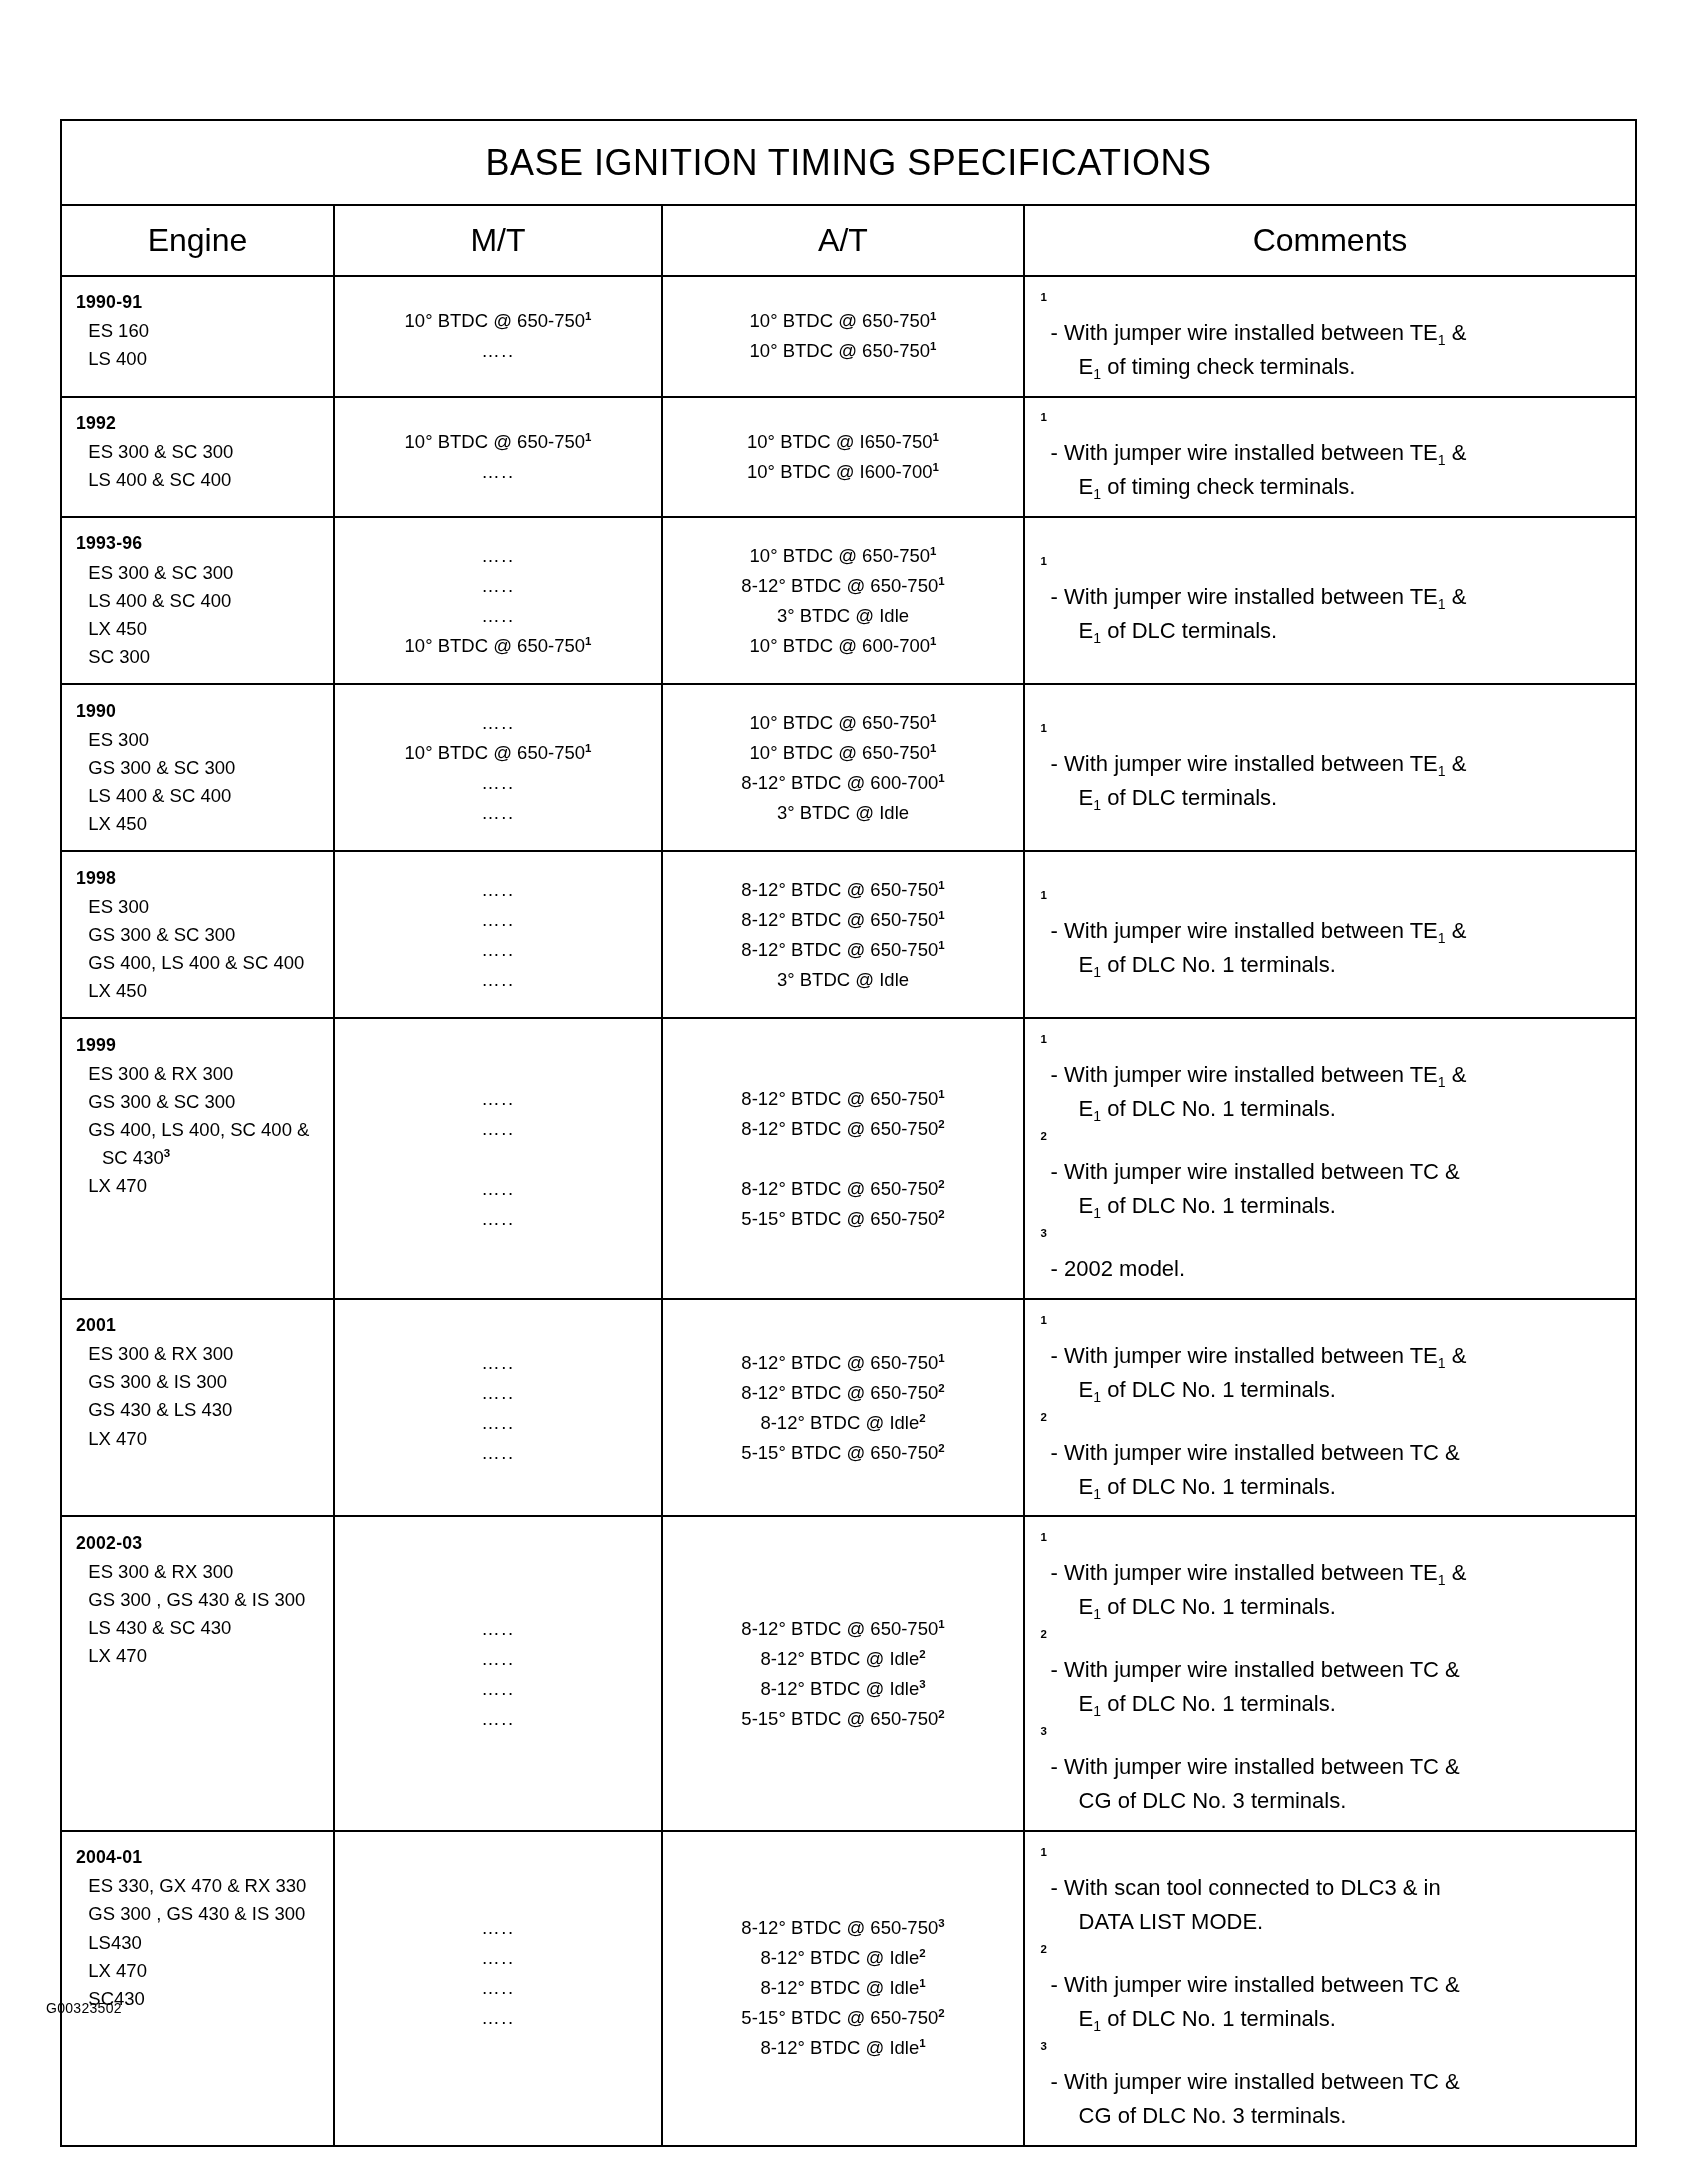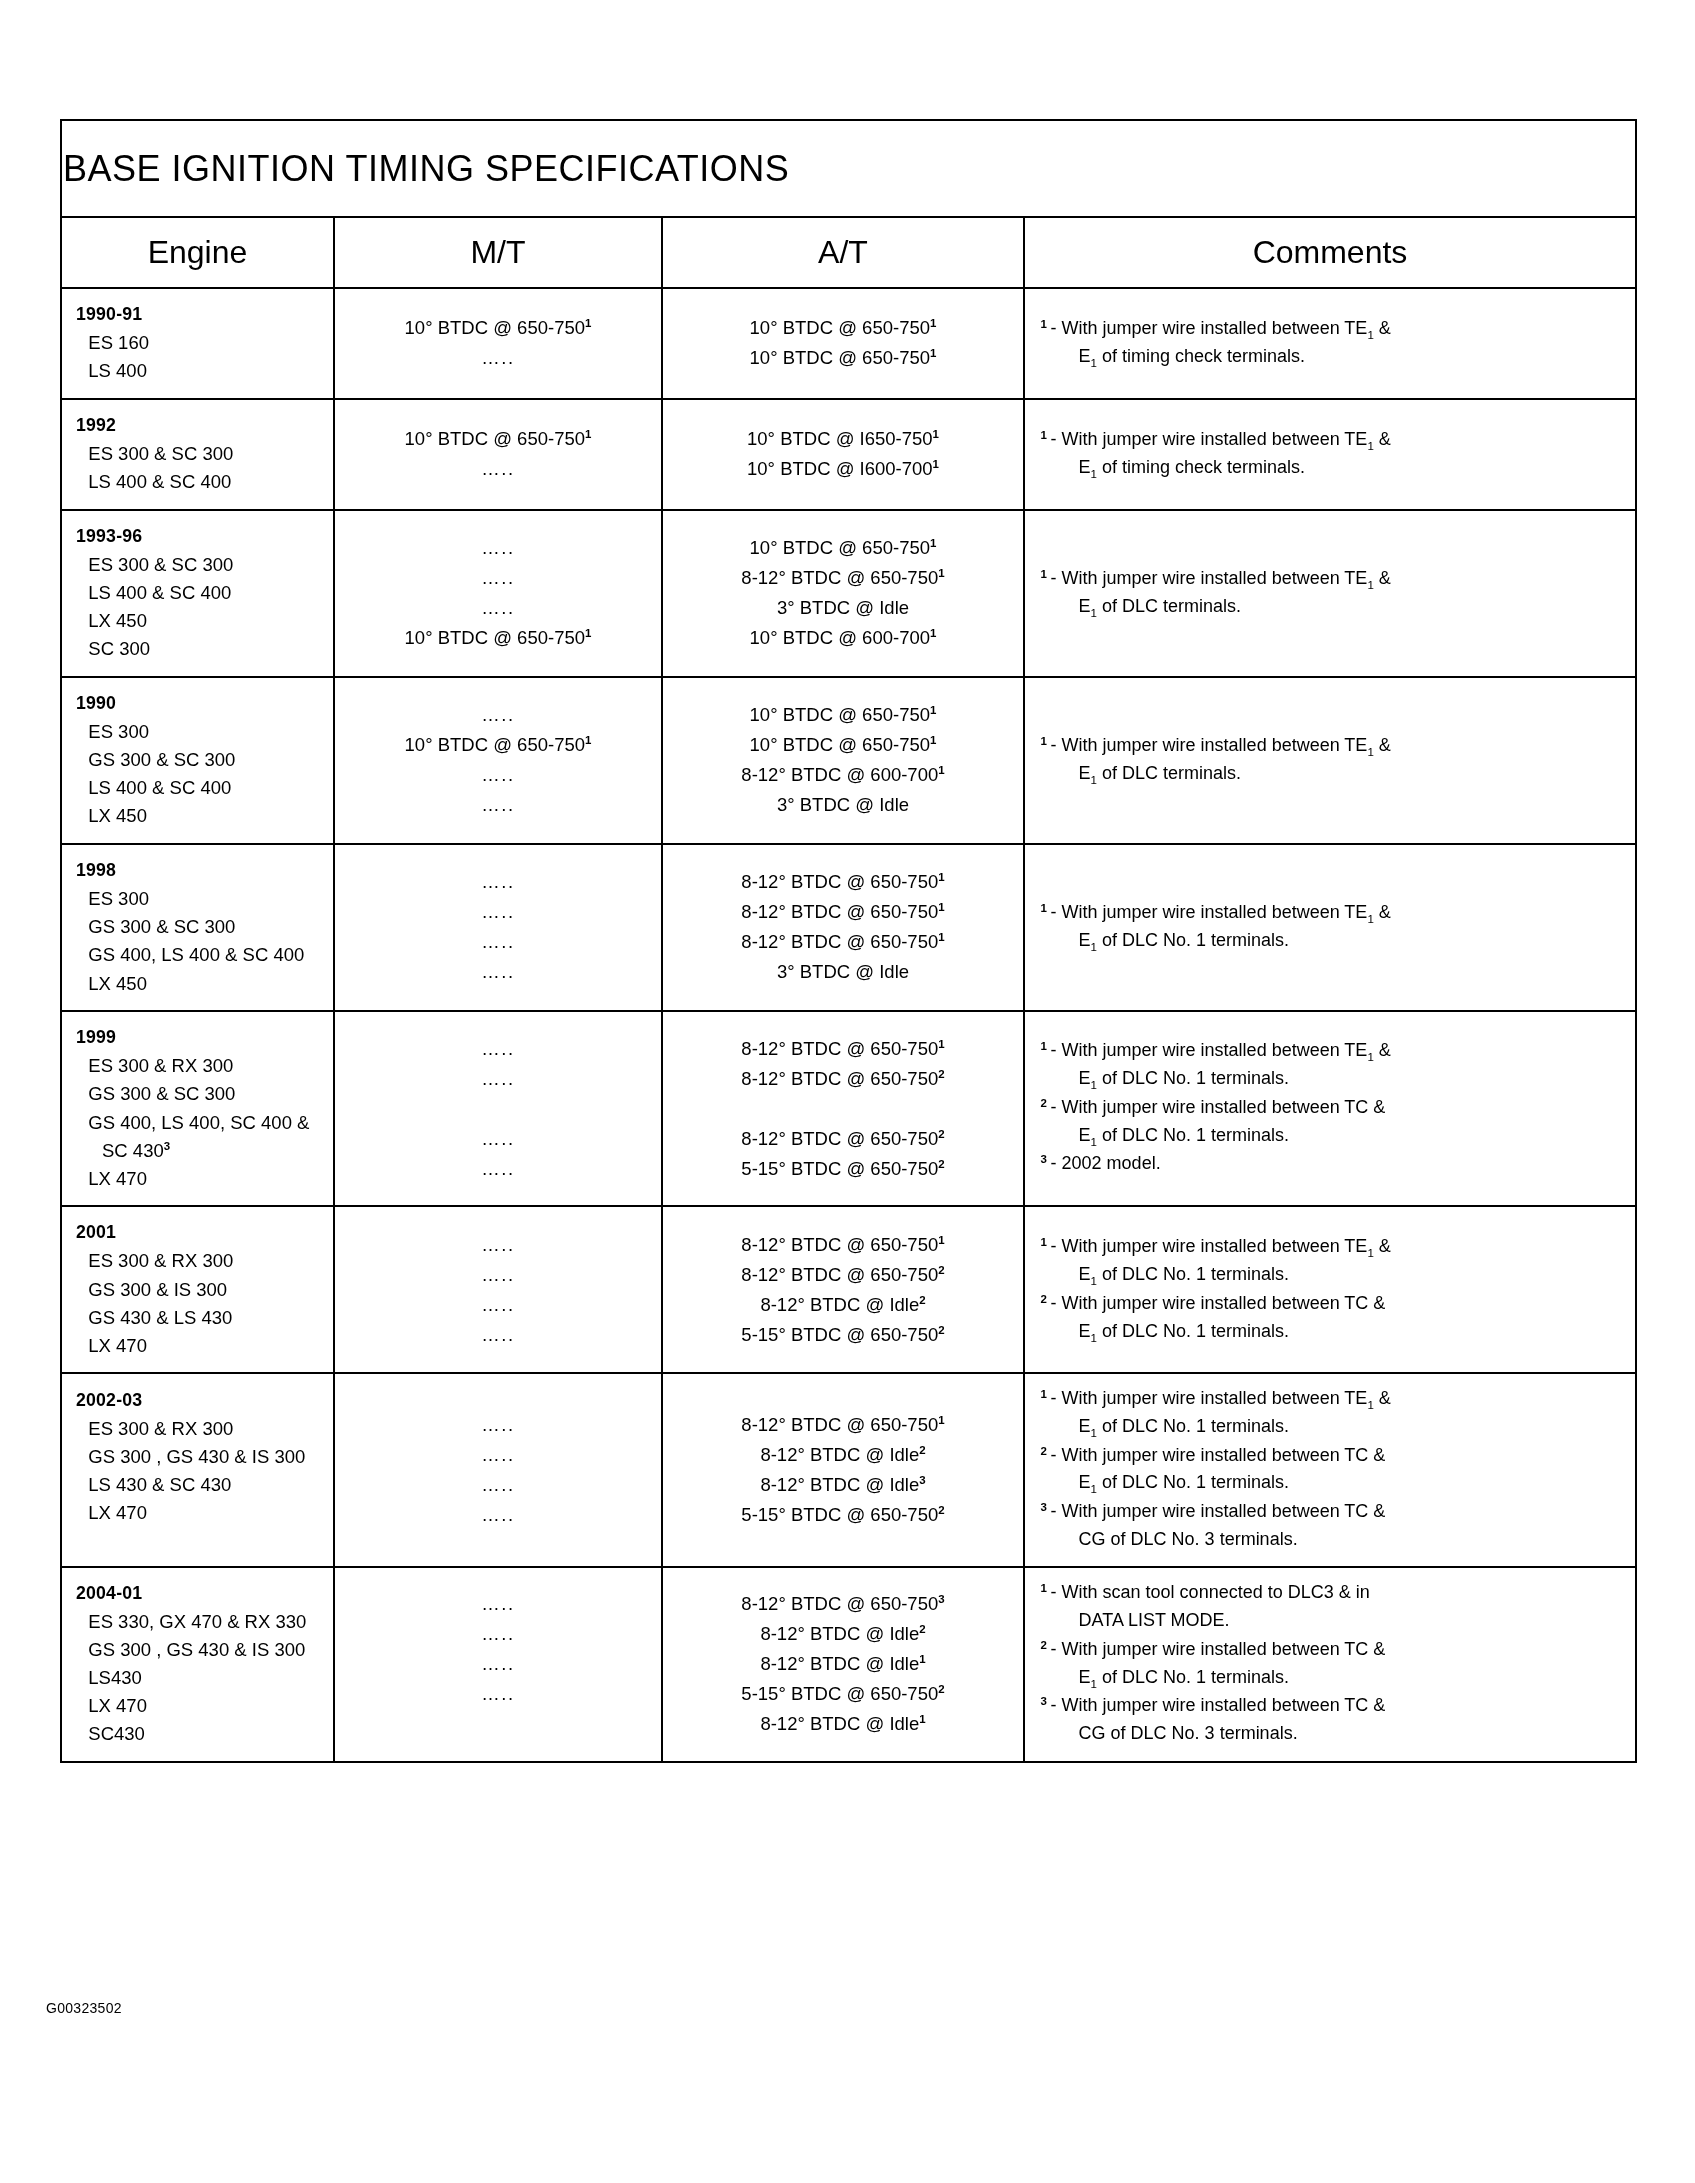--- a/index.html
+++ b/index.html
@@ -30,22 +30,22 @@
   }
 
   
   col.c-engine   { width: 273px; }
   col.c-mt       { width: 328px; }
   col.c-at       { width: 362px; }
   col.c-comments { width: 612px; }
 
   
   .title-cell {
-    height: 97px;
-    text-align: left;
+    height: 85px;
+    text-align: center;
     vertical-align: middle;
     border-bottom-width: 3.8px;
   }
   .title-text {
     font-size: 36px;
     letter-spacing: 0.5px;
     font-weight: 400;
   }
 
   
@@ -133,22 +133,23 @@
     padding-right: 3.8px;
     white-space: nowrap;
   }
   .cmt-marker .sup-num {
     font-size: 0.62em;
     vertical-align: super;
     line-height: 0;
     font-weight: bold;
   }
   .cmt-text {
-    font-size: 18px;
+    font-size: 22px;
     line-height: 1.55;
+    margin-top: 28px;
   }
   .cmt-text .cont {
     display: block;
     padding-left: 28px;
   }
 
   
   tr.last-row td { padding: 15.4px 0; }
   tr.last-row td.engine-cell { padding: 15.4px 0 15.4px 14px; vertical-align: middle; }
   tr.last-row .year { font-size: 17.7px; }

